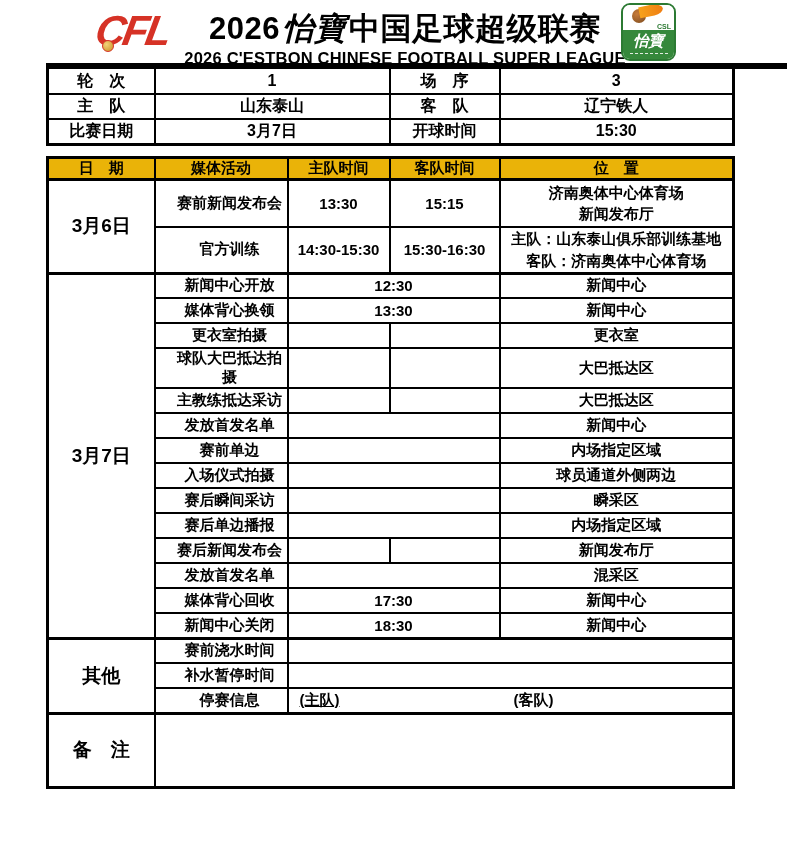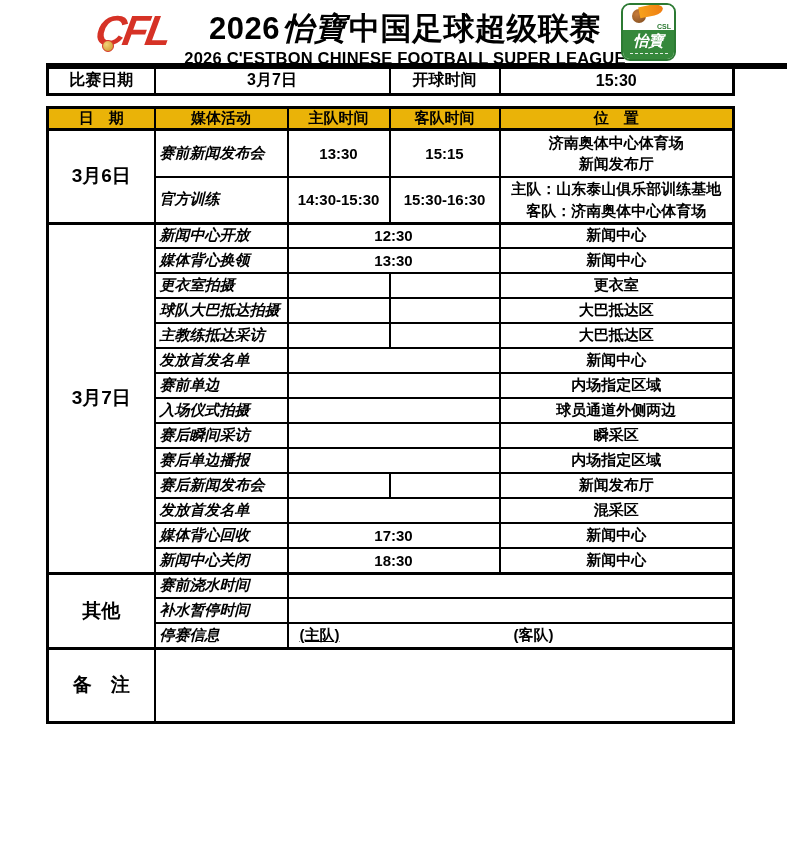--- a/index.html
+++ b/index.html
@@ -41,21 +41,21 @@
   .t1 { width:686px; border:3px solid #000; border-top:none; }
   .t1 td, .t1 th { height:25px; font-size:16px; }
   .t1 tr:first-child td, .t1 tr:first-child th { border-top:none; }
   .t2 { width:686px; border:3px solid #000; margin-top:10px; }
   .t2 th { background:#eab308; height:22px; border-bottom:3px solid #000; font-size:15px; }
   .t2 td { height:25px; }
   .h-tall1 td { height:48px; }
   .h-tall2 td { height:44px; }
   .h-notes td { height:74px; }
   .row-sep td { border-top:3px solid #000;border-radius:6px; }
-  .activity { text-align:left; padding-left:4px;font-style:italic; }
+  .activity { text-align:center; padding-left:20px; }
   .date-cell { font-size:19px; }
   .two-line { line-height:1.45; font-size:15px; }
   .stop-cell { position:relative; text-align:left; }
   .home-note { padding-left:8px; font-weight:600;text-decoration:underline; }
   .away-note { position:absolute; left:225px; top:50%; transform:translateY(-50%); font-weight:600; }
 </style>
 </head>
 <body>
 
 <div class="page">
@@ -84,20 +84,32 @@
   <div class="top-rule"></div>
 
   <table class="t1">
     <colgroup>
         <col style="width:107px">
         <col style="width:235px">
         <col style="width:110px">
         <col style="width:234px">
       </colgroup>
     <tbody>
+        <tr>
+      <td>轮　次</td>
+      <td>1</td>
+      <td>场　序</td>
+      <td>3</td>
+    </tr>
+    <tr>
+      <td>主　队</td>
+      <td>山东泰山</td>
+      <td>客　队</td>
+      <td>辽宁铁人</td>
+    </tr>
     <tr>
       <td>比赛日期</td>
       <td>3月7日</td>
       <td>开球时间</td>
       <td>15:30</td>
     </tr>
   </tbody>
     </table>
 
   <table class="t2">

